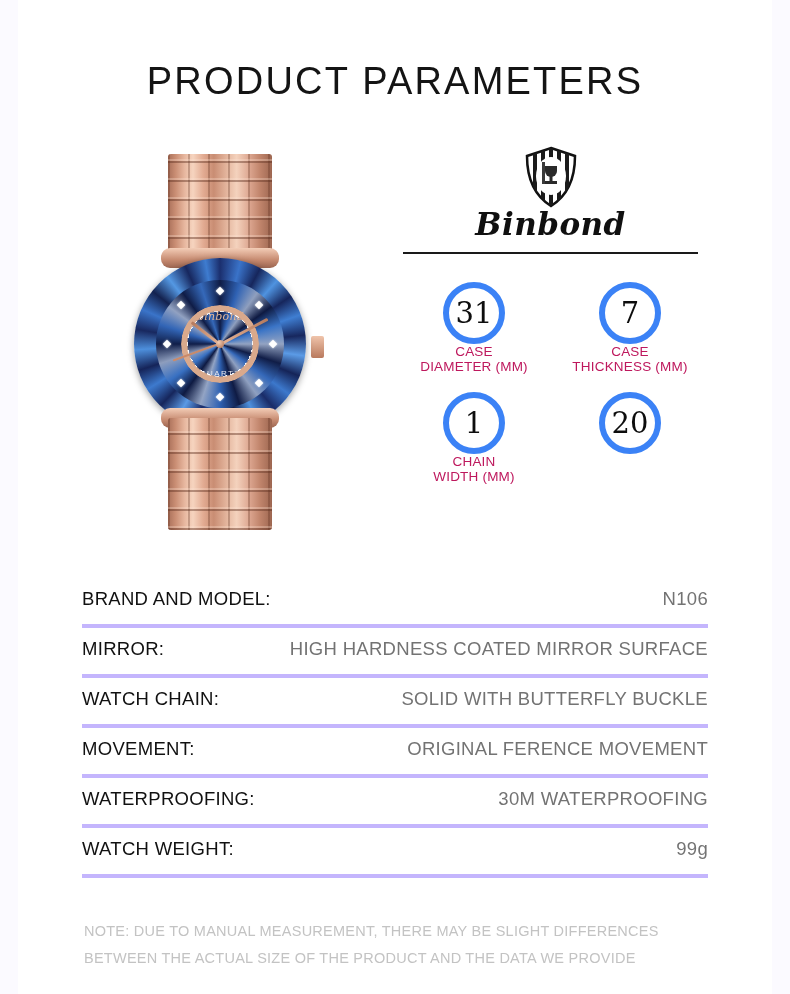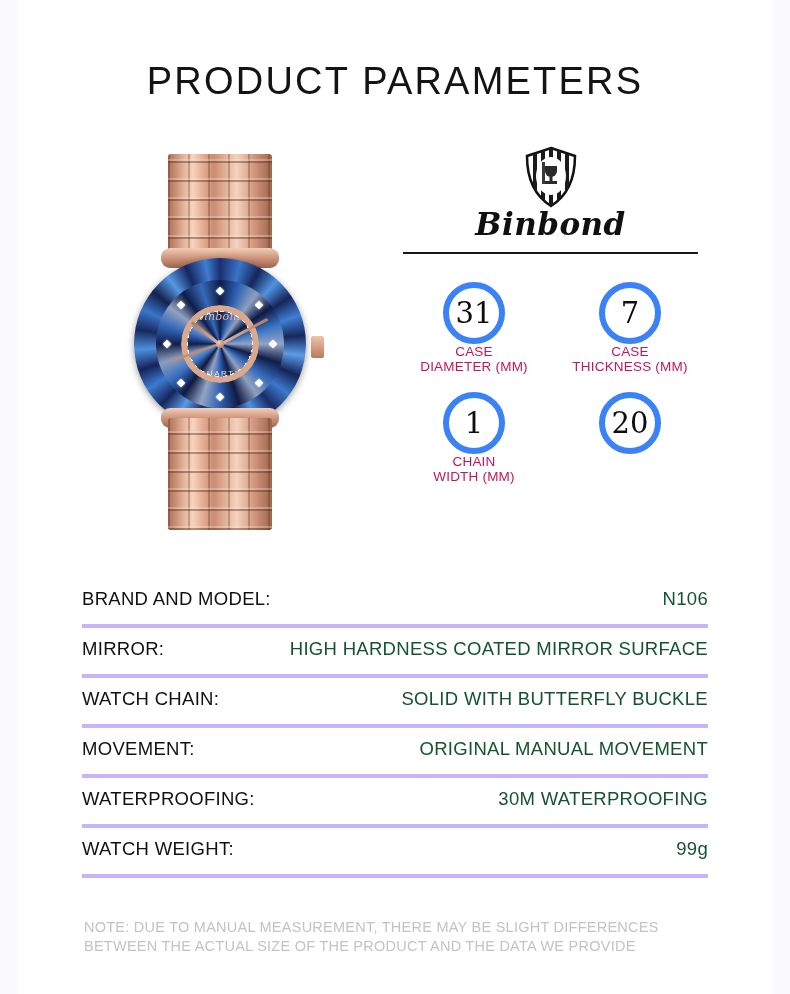--- a/index.html
+++ b/index.html
@@ -267,34 +267,34 @@
   }
   .spec-row:first-child { border-top: none; }
   .spec-key {
     font-size: 18.5px;
     color: #111111;
     letter-spacing: 0.3px;
     padding-top: 10px;
   }
   .spec-val {
     font-size: 18.5px;
-    color: #14532d;
+    color: #737373;
     letter-spacing: 0.3px;
     padding-top: 10px;
     text-align: center;
   }
 
   
   .note {
     position: absolute;
     left: 66px;
     top: 918px;
     width: 640px;
     font-size: 14.5px;
-    line-height: 19px;
+    line-height: 27px;
     color: #c3c3c3;
     letter-spacing: 0.25px;
     white-space: pre-line;
   }
 </style>
 </head>
 <body>
 
 <div class="page">
 
@@ -391,21 +391,21 @@
     <div class="spec-row">
       <div class="spec-key">MIRROR:</div>
       <div class="spec-val">HIGH HARDNESS COATED MIRROR SURFACE</div>
     </div>
     <div class="spec-row">
       <div class="spec-key">WATCH CHAIN:</div>
       <div class="spec-val">SOLID WITH BUTTERFLY BUCKLE</div>
     </div>
     <div class="spec-row">
       <div class="spec-key">MOVEMENT:</div>
-      <div class="spec-val">ORIGINAL MANUAL MOVEMENT</div>
+      <div class="spec-val">ORIGINAL FERENCE MOVEMENT</div>
     </div>
     <div class="spec-row">
       <div class="spec-key">WATERPROOFING:</div>
       <div class="spec-val">30M WATERPROOFING</div>
     </div>
     <div class="spec-row">
       <div class="spec-key">WATCH WEIGHT:</div>
       <div class="spec-val">99g</div>
     </div>
   </div>

